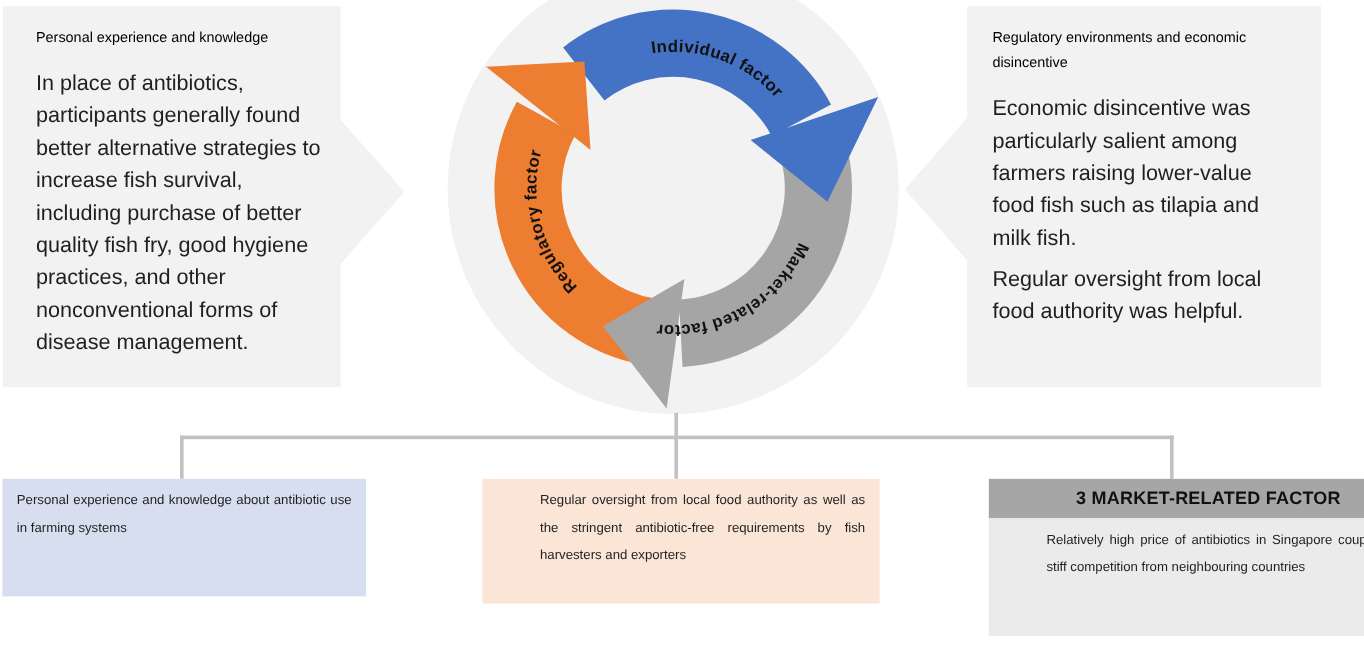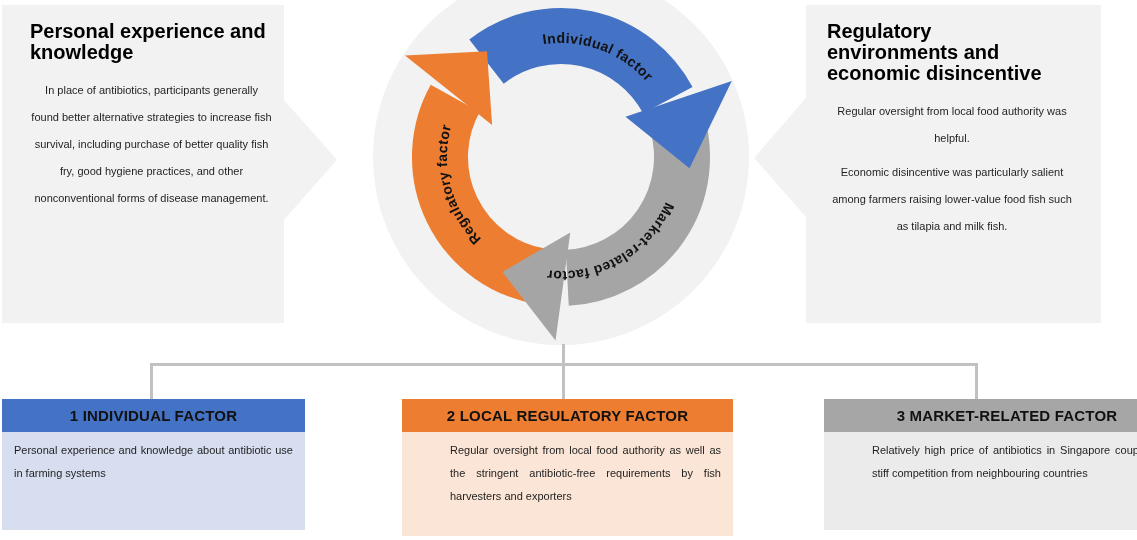--- a/index.html
+++ b/index.html
@@ -28,33 +28,32 @@
     padding: 16px 60px 0 28px;
   }
   .panel-right {
     left: 754px;
     width: 347px;
     clip-path: polygon(15% 0, 100% 0, 100% 100%, 15% 100%, 15% 66.7%, 0 48.1%, 15% 29.2%);
     padding: 16px 20px 0 73px;
   }
   .panel h2 {
     margin: 0 0 14px 0;
-    font-size: 20px;
+    font-size: 12px;
     line-height: 21px;
-    font-weight: 700;
+    font-weight: 400;
     color: #000000;
   }
   .panel-left h2 { width: 240px; }
   .panel-right h2 { width: 232px; }
   .panel p {
     margin: 0 0 7px 0;
-    font-size: 11px;
+    font-size: 18px;
     line-height: 27px;
     color: #1f1f1f;
-    text-align: center;
   }
   .panel-left p { width: 243px; }
   .panel-right p { width: 250px; }
 
   
   .cycle-svg {
     position: absolute;
     left: 371px;
     top: -33px;
     width: 380px;
@@ -140,36 +139,34 @@
     </text>
   </svg>
 
   <div class="panel panel-left">
     <h2>Personal experience and knowledge</h2>
     <p>In place of antibiotics, participants generally found better alternative strategies to increase fish survival, including purchase of better quality fish fry, good hygiene practices, and other nonconventional forms of disease management.</p>
   </div>
 
   <div class="panel panel-right">
     <h2>Regulatory environments and economic disincentive</h2>
+    <p>Economic disincentive was particularly salient among farmers raising lower-value food fish such as tilapia and milk fish.</p>
     <p>Regular oversight from local food authority was helpful.</p>
-    <p>Economic disincentive was particularly salient among farmers raising lower-value food fish such as tilapia and milk fish.</p>
   </div>
 
   <div class="conn conn-stem"></div>
   <div class="conn conn-horiz"></div>
   <div class="conn conn-left"></div>
   <div class="conn conn-right"></div>
 
   <div class="factor-box factor-1">
-    <div class="hdr">1 INDIVIDUAL FACTOR</div>
     <div class="bdy">Personal experience and knowledge about antibiotic use in farming systems</div>
   </div>
 
   <div class="factor-box factor-2">
-    <div class="hdr">2 LOCAL REGULATORY FACTOR</div>
     <div class="bdy">Regular oversight from local food authority as well as the stringent antibiotic-free requirements by fish harvesters and exporters</div>
   </div>
 
   <div class="factor-box factor-3">
     <div class="hdr">3 MARKET-RELATED FACTOR</div>
     <div class="bdy">Relatively high price of antibiotics in Singapore coupled with stiff competition from neighbouring countries</div>
   </div>
 
 </div>
 

